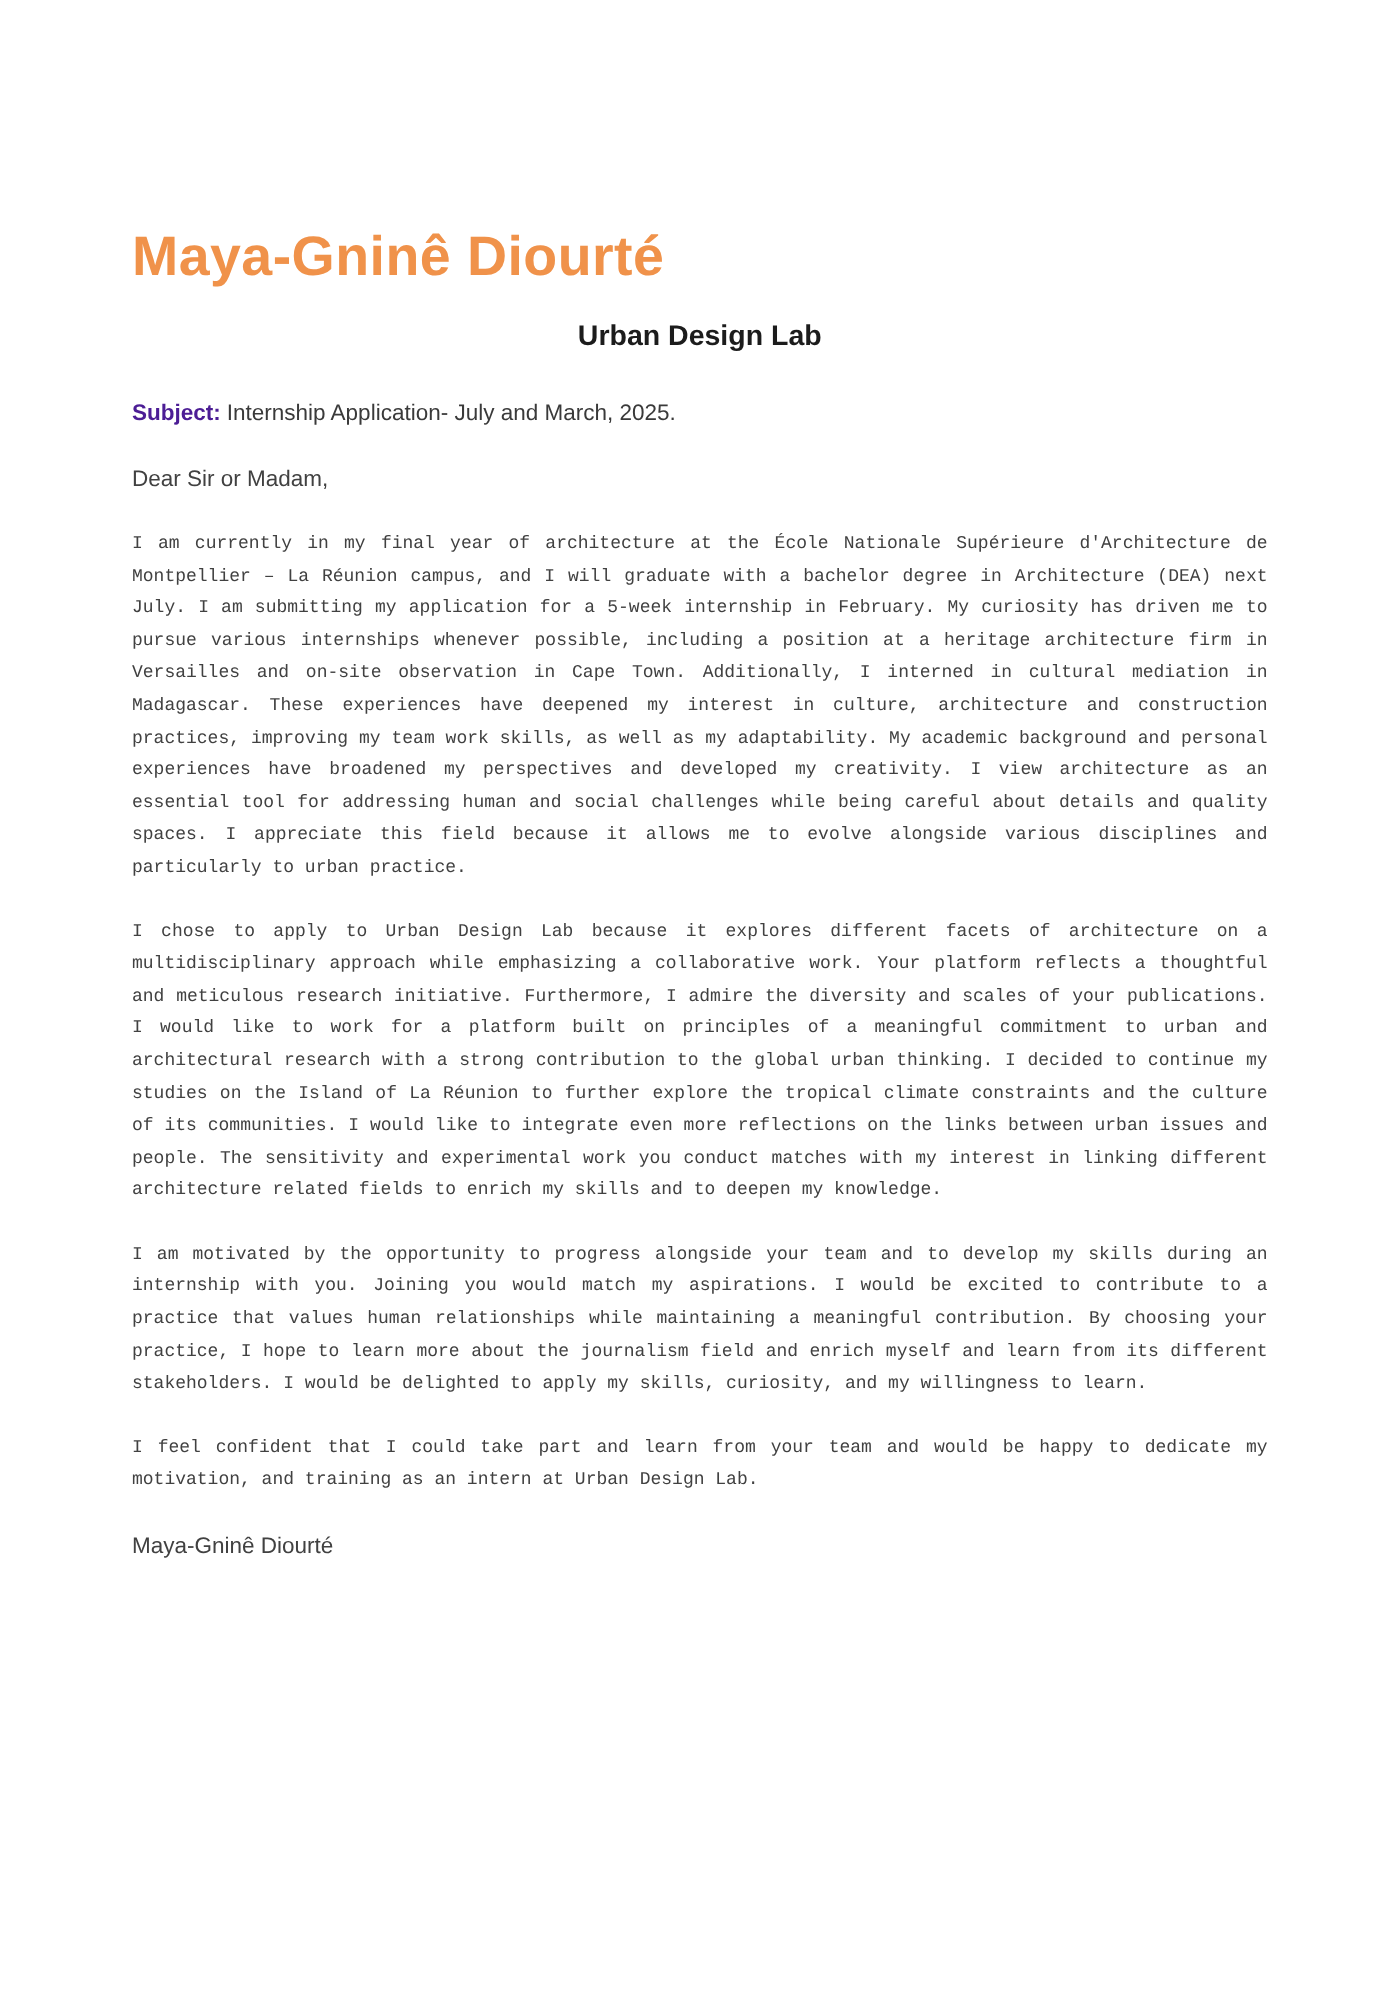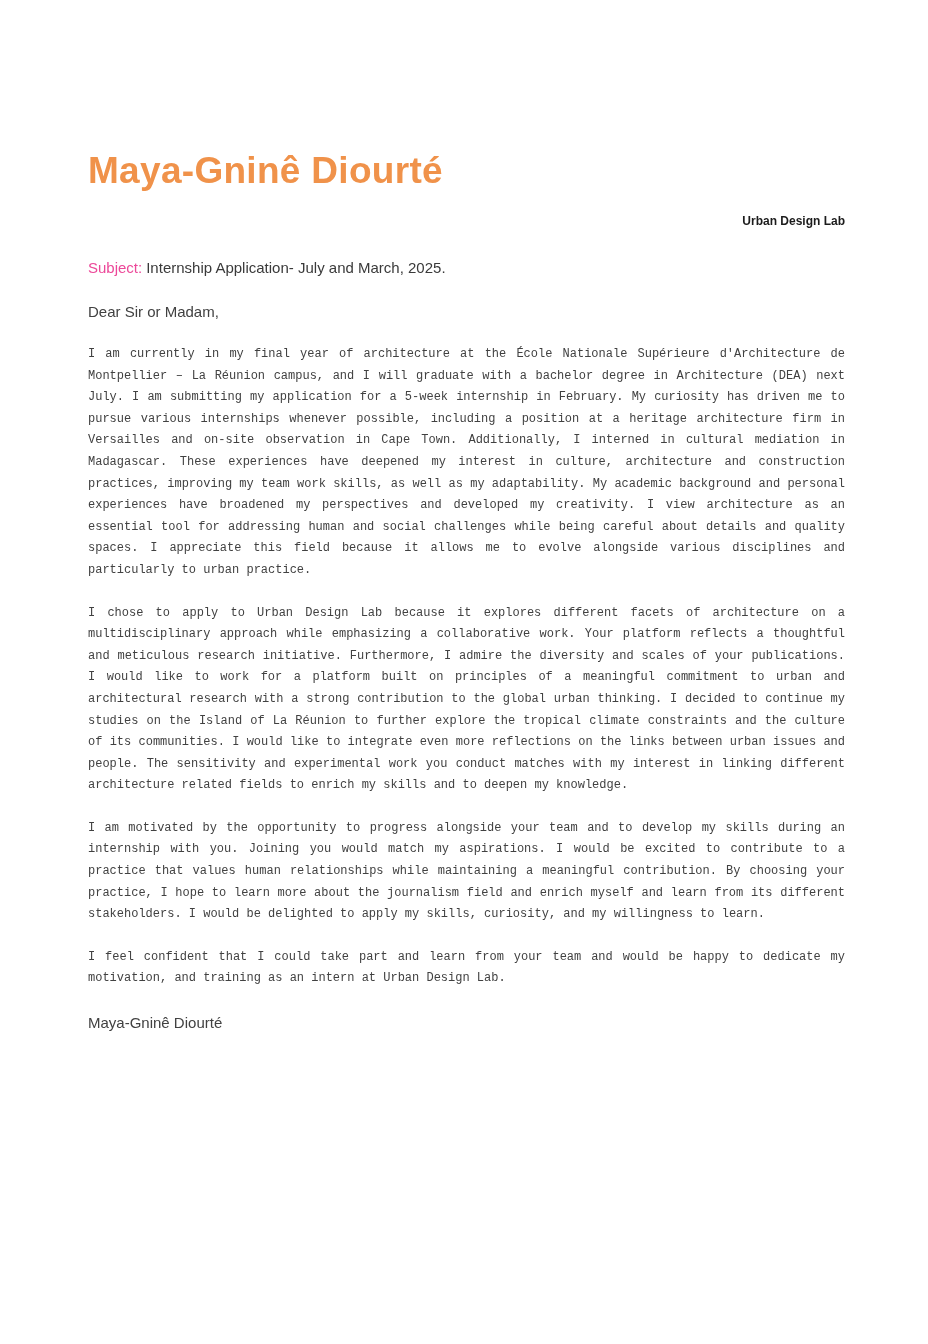--- a/index.html
+++ b/index.html
@@ -29,35 +29,35 @@
     color: #2d2d2d;
   }
   .contact-line { display: block; }
   .email-link {
     display: inline-block;
     text-decoration: underline;
     color: #2d2d2d;
     cursor: pointer;
   }
   .recipient {
-    text-align: right;
+    text-align: center;
     font-weight: bold;
-    font-size: 12px;
+    font-size: 19px;
     color: #1c1c1c;
     margin-top: 8px;
   }
   .subject-line {
     margin-top: 29px;
     font-size: 15px;
     line-height: 22px;
     color: #3a3a3a;
   }
   .subject-label {
-    color: #ec4899;
-    font-weight: normal;
+    color: #4c1d95;
+    font-weight: bold;
     margin-right: 4px;
   }
   .greeting {
     margin-top: 22px;
     font-size: 15px;
     line-height: 22px;
     color: #414141;
   }
   .letter-body p {
     font-size: 12px;

